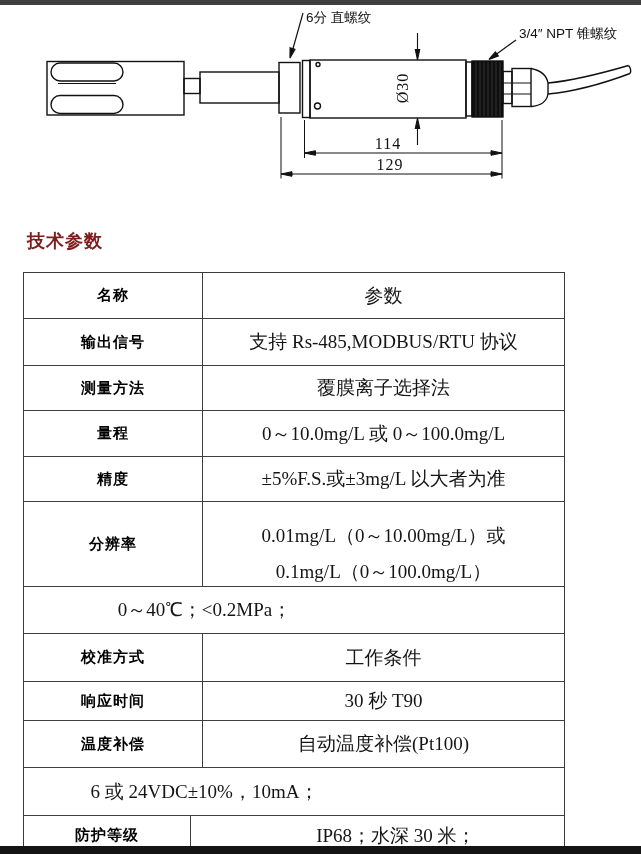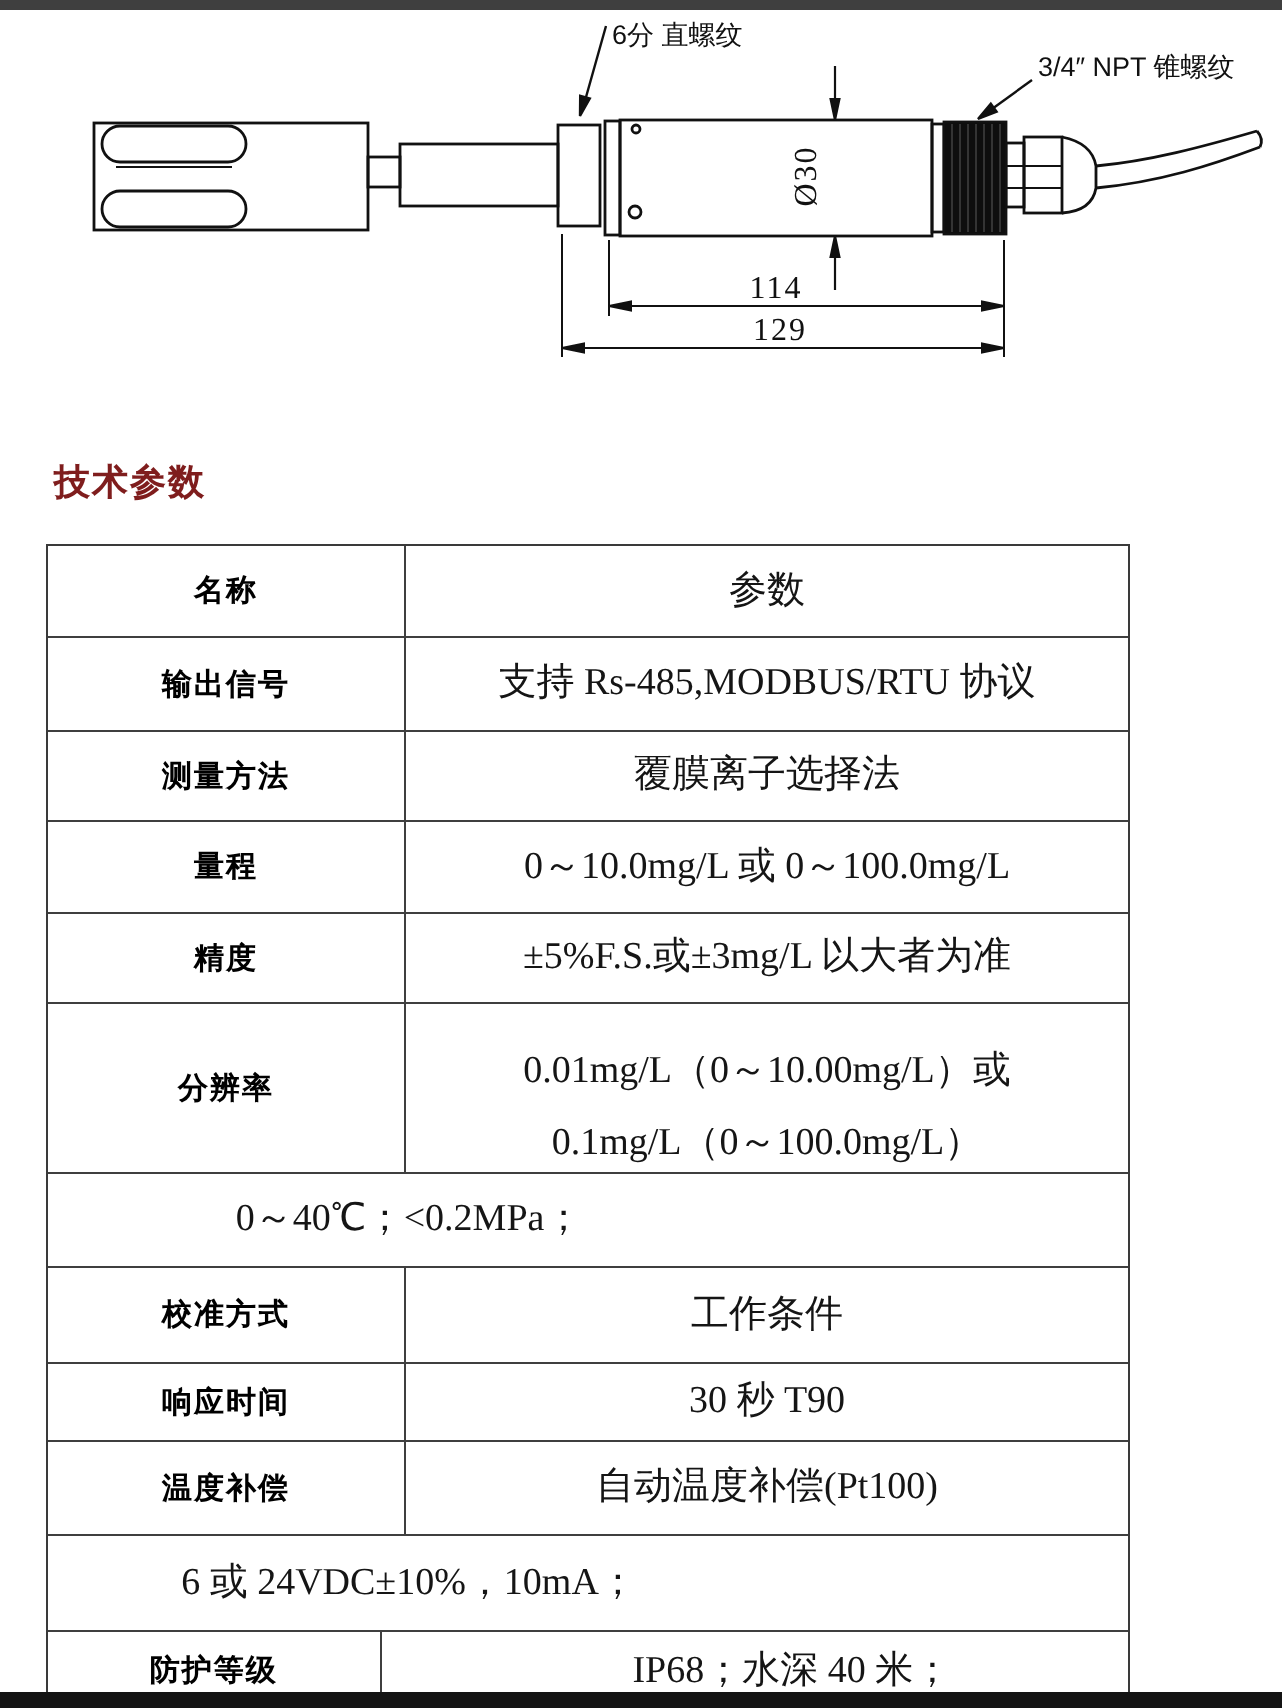--- a/index.html
+++ b/index.html
@@ -164,19 +164,19 @@
     </div>
     <div class="tr" style="height:47px">
       <div class="td name">温度补偿</div>
       <div class="td value">自动温度补偿(Pt100)</div>
     </div>
     <div class="tr" style="height:48px">
       <div class="td value">6 或 24VDC±10%，10mA；</div>
     </div>
     <div class="tr" style="height:39px">
       <div class="td name">防护等级</div>
-      <div class="td value">IP68；水深 40 米；</div>
+      <div class="td value">IP68；水深 30 米；</div>
     </div>
   </div>
 
   <div class="bottom-bar"></div>
 
 </div>
 
 </body></html>

